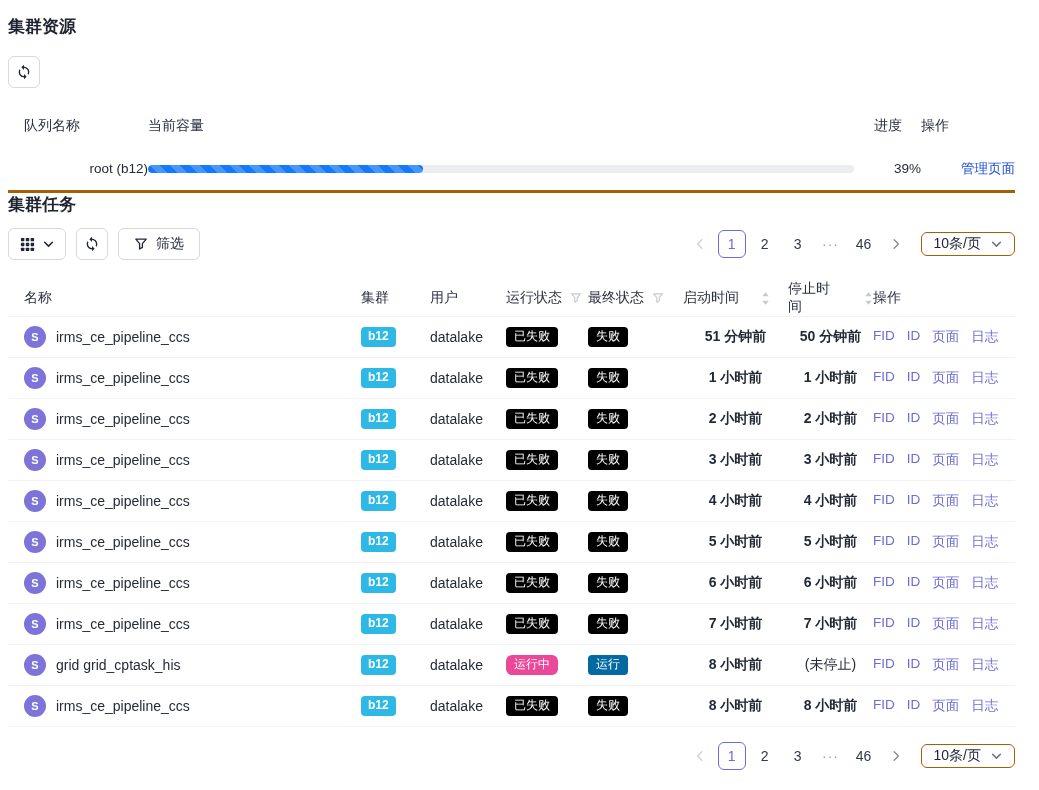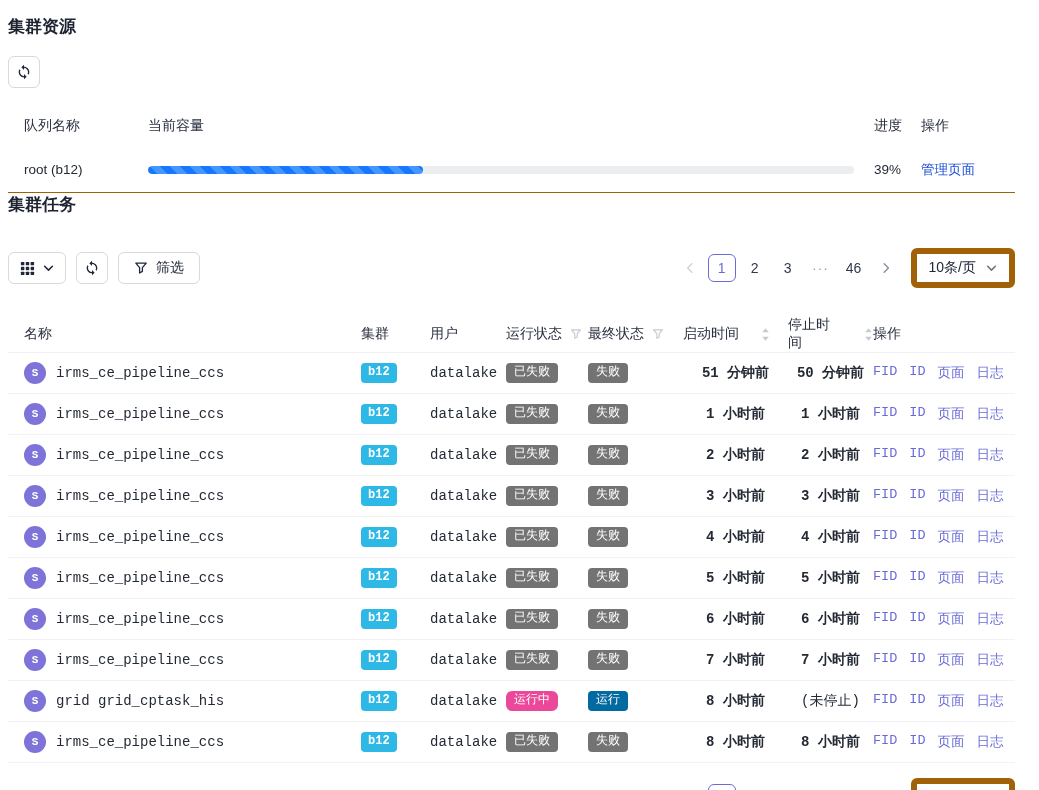--- a/index.html
+++ b/index.html
@@ -25,65 +25,65 @@
   .icon-btn { width:32px; }
   .icon-btn.wide { width:58px; gap:8px; }
   .text-btn { padding:0 15px; gap:8px; }
   .refresh-standalone { margin-top:18px; }
   .ico { display:inline-flex; align-items:center; }
 
   
   .res-table { margin-top:17px; }
   .res-grid { display:grid; grid-template-columns:124px 1fr 47px 94px; padding-left:16px; align-items:center; }
   .res-head { height:42px; font-size:14px; color:#2a3040; }
-  .res-row { height:46px; border-bottom:1px solid #a16207; font-size:13.5px; }
+  .res-row { height:46px; border-bottom:3px solid #a16207; font-size:13.5px;text-align:right; }
   .cap-cell { padding-right:20px; }
   .track { height:8px; background:#ebedf0; border-radius:4px; overflow:hidden; }
   .fill { height:100%; border-radius:4px;
     background:repeating-linear-gradient(45deg,#1677ff 0 7px,#4596ff 7px 14px); }
   a.link { color:#1d4ed8; text-decoration:none; cursor:pointer; font-size:13.5px; }
 
   
-  .toolbar { display:flex; align-items:center; margin-top:32px; gap:10px; }
+  .toolbar { display:flex; align-items:center; margin-top:12px; gap:10px; }
   .summary { margin-left:6px; font-size:14px; color:#242a35; white-space:nowrap; }
   .summary .num { font-weight:700; }
   .num-blue { color:#1c7df5; }
   .num-green { color:#3cae3c; }
   .num-red { color:#e5433e; }
   .toolbar-right { margin-left:auto; display:flex; align-items:center; gap:12px; }
 
   
   .pager { display:flex; align-items:center; gap:5px; }
   .pg-btn { width:26px; height:28px; background:none; border:none; display:inline-flex;
     align-items:center; justify-content:center; color:#8a919c; cursor:pointer; }
   .pg-btn.disabled { color:#cfd3da; cursor:default; }
   .pg-item { min-width:28px; height:28px; border:1px solid transparent; background:none; border-radius:6px;
     font-size:14px; color:#30384a; display:inline-flex; align-items:center; justify-content:center;
     cursor:pointer; font-family:inherit; padding:0 4px; }
   .pg-item.active { border-color:#6a6cd6; color:#6a6cd6; }
   .pg-item.ellipsis { color:#9aa0ab; letter-spacing:1px; }
-  .page-size { height:40px; border:6px solid #a16207; border-radius:6px; background:#fff;
+  .page-size { height:24px; border:1px solid #a16207; border-radius:6px; background:#fff;
     display:inline-flex; align-items:center; padding:0 12px; gap:10px; font-size:14px; color:#20273a; cursor:pointer; }
   .page-size .ico { color:#6b7280; }
 
   
-  .task-table { margin-top:28px;font-family:Liberation Mono, monospace; }
+  .task-table { margin-top:20px; }
   .t-grid { display:grid; grid-template-columns:337px 69px 76px 82px 95px 105px 85px 1fr;
     padding-left:16px; align-items:center; }
   .t-head { height:37px; border-bottom:1px solid #f0f1f4; font-size:14px; color:#2a3040; }
   .th { display:flex; align-items:center; gap:8px; }
   .th.sortable { gap:22px; }
   .th .f-ico, .th .s-ico { color:#c5cad2; display:inline-flex; cursor:pointer; }
   .t-row { height:41px; border-bottom:1px solid #f0f2f5; font-size:14px; }
   .name-cell { display:flex; align-items:center; gap:10px; }
   .avatar { width:22px; height:22px; border-radius:50%; background:#7d73d8; color:#fff;
     font-size:11px; font-weight:700; display:inline-flex; align-items:center; justify-content:center; flex:none; }
   .badge { color:#fff; font-size:12px; padding:3px 8px; border-radius:4px; line-height:1.15; display:inline-block; white-space:nowrap; }
   .badge-cluster { background:#2eb8e6; font-weight:700; padding:3px 7px; }
-  .badge-error { background:#737373; }
+  .badge-error { background:#000000; }
   .badge-success { background:#ec4899;border-radius:6px; }
   .badge-processing { background:#0369a1; }
   .time { font-weight:700; text-align:center; }
   .time.plain { font-weight:400; }
   .actions { display:flex; gap:12px; }
   .action-link { color:#6a6cd6; text-decoration:none; cursor:pointer; font-size:13.5px; }
 
   .bottom-bar { display:flex; justify-content:flex-end; align-items:center; gap:12px; margin-top:15px; padding-bottom:14px; }
 </style>
 </head>

